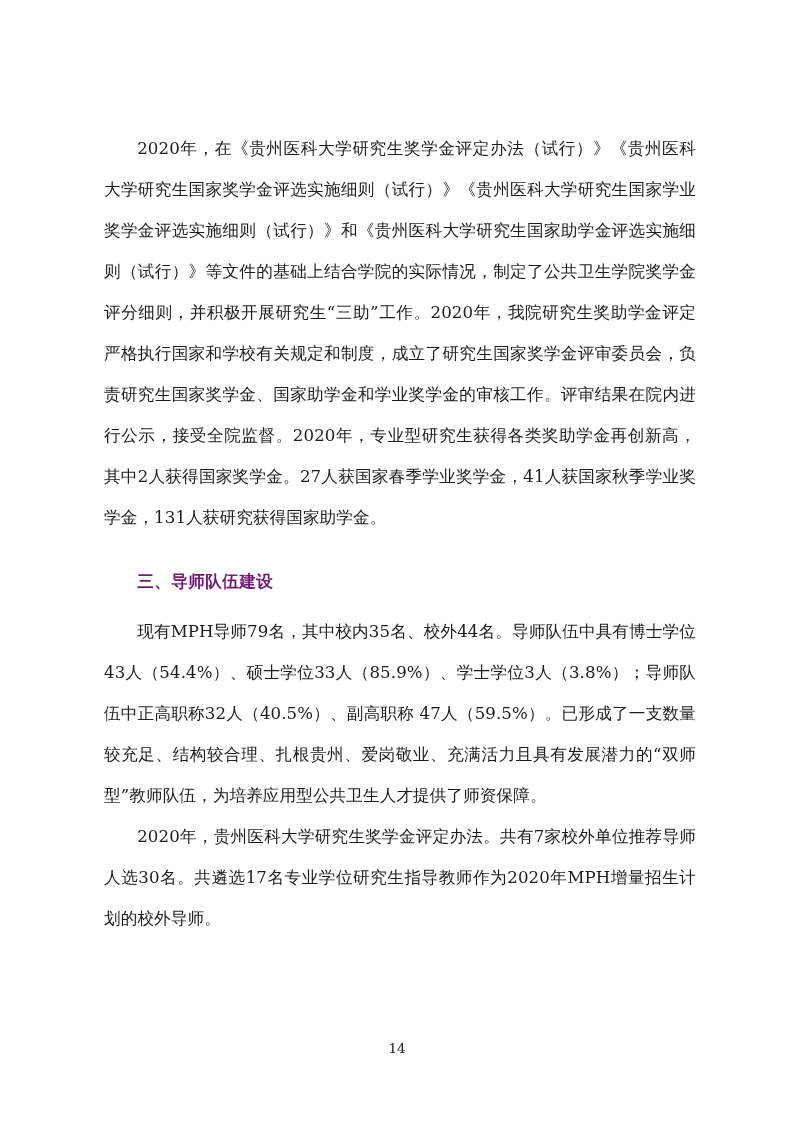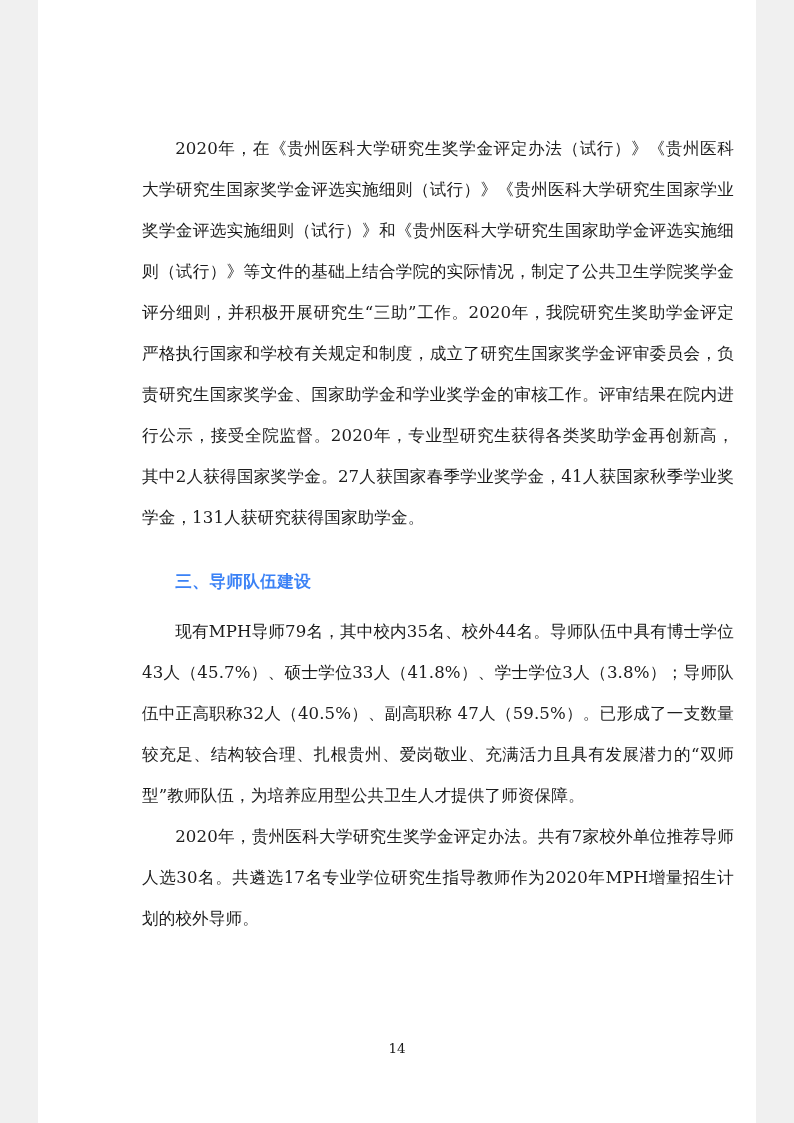--- a/index.html
+++ b/index.html
@@ -1,21 +1,21 @@
 <!DOCTYPE html>
 <html><head>
 <meta charset="utf-8">
 <style>
   html, body {
     margin: 0;
     padding: 0;
     background: #f0f0f0;
   }
   .page {
-    width: 718px;
+    width: 794px;
     height: 1123px;
     background: #ffffff;
     position: relative;
     margin: 0 auto;
     box-sizing: border-box;
     font-family: "DejaVu Serif", "Liberation Serif", serif;
     color: #1a1a1a;
     overflow: hidden;
   }
   .content {
@@ -35,21 +35,21 @@
     letter-spacing: 0.1px;
     word-break: break-all;
   }
   h2.section-heading {
     margin: 23px 0 9px 0;
     font-size: 16.6px;
     line-height: 41px;
     font-weight: bold;
     text-indent: 2em;
     font-family: "DejaVu Sans", "Liberation Sans", sans-serif;
-    color: #3b82f6;
+    color: #701a75;
     letter-spacing: 0.4px;
   }
   .page-number {
     position: absolute;
     left: 0;
     right: 0;
     top: 1040px;
     text-align: center;
     font-size: 13.5px;
     font-family: "DejaVu Serif", "Liberation Serif", serif;
@@ -59,20 +59,20 @@
 </head>
 <body>
 
 <div class="page">
   <div class="content">
 
     <p class="body-para">2020年，在《贵州医科大学研究生奖学金评定办法（试行）》《贵州医科大学研究生国家奖学金评选实施细则（试行）》《贵州医科大学研究生国家学业奖学金评选实施细则（试行）》和《贵州医科大学研究生国家助学金评选实施细则（试行）》等文件的基础上结合学院的实际情况，制定了公共卫生学院奖学金评分细则，并积极开展研究生“三助”工作。2020年，我院研究生奖助学金评定严格执行国家和学校有关规定和制度，成立了研究生国家奖学金评审委员会，负责研究生国家奖学金、国家助学金和学业奖学金的审核工作。评审结果在院内进行公示，接受全院监督。2020年，专业型研究生获得各类奖助学金再创新高，其中2人获得国家奖学金。27人获国家春季学业奖学金，41人获国家秋季学业奖学金，131人获研究获得国家助学金。</p>
 
     <h2 class="section-heading">三、导师队伍建设</h2>
 
-    <p class="body-para">现有MPH导师79名，其中校内35名、校外44名。导师队伍中具有博士学位43人（45.7%）、硕士学位33人（41.8%）、学士学位3人（3.8%）；导师队伍中正高职称32人（40.5%）、副高职称 47人（59.5%）。已形成了一支数量较充足、结构较合理、扎根贵州、爱岗敬业、充满活力且具有发展潜力的“双师型”教师队伍，为培养应用型公共卫生人才提供了师资保障。</p>
+    <p class="body-para">现有MPH导师79名，其中校内35名、校外44名。导师队伍中具有博士学位43人（54.4%）、硕士学位33人（85.9%）、学士学位3人（3.8%）；导师队伍中正高职称32人（40.5%）、副高职称 47人（59.5%）。已形成了一支数量较充足、结构较合理、扎根贵州、爱岗敬业、充满活力且具有发展潜力的“双师型”教师队伍，为培养应用型公共卫生人才提供了师资保障。</p>
 
     <p class="body-para">2020年，贵州医科大学研究生奖学金评定办法。共有7家校外单位推荐导师人选30名。共遴选17名专业学位研究生指导教师作为2020年MPH增量招生计划的校外导师。</p>
 
   </div>
 
   <div class="page-number">14</div>
 </div>
 
 </body></html>

